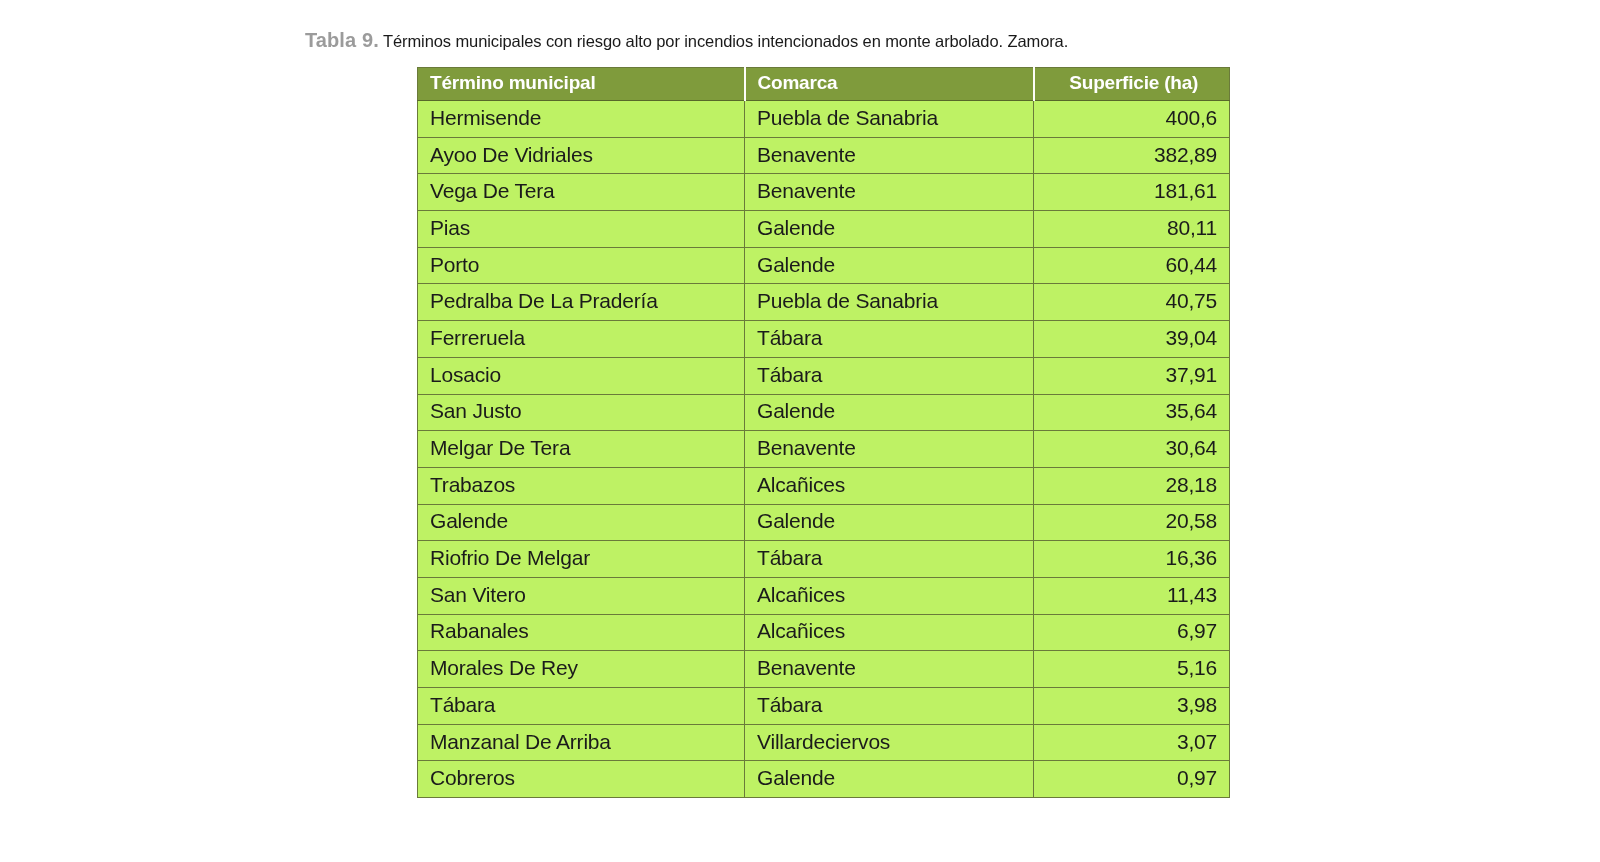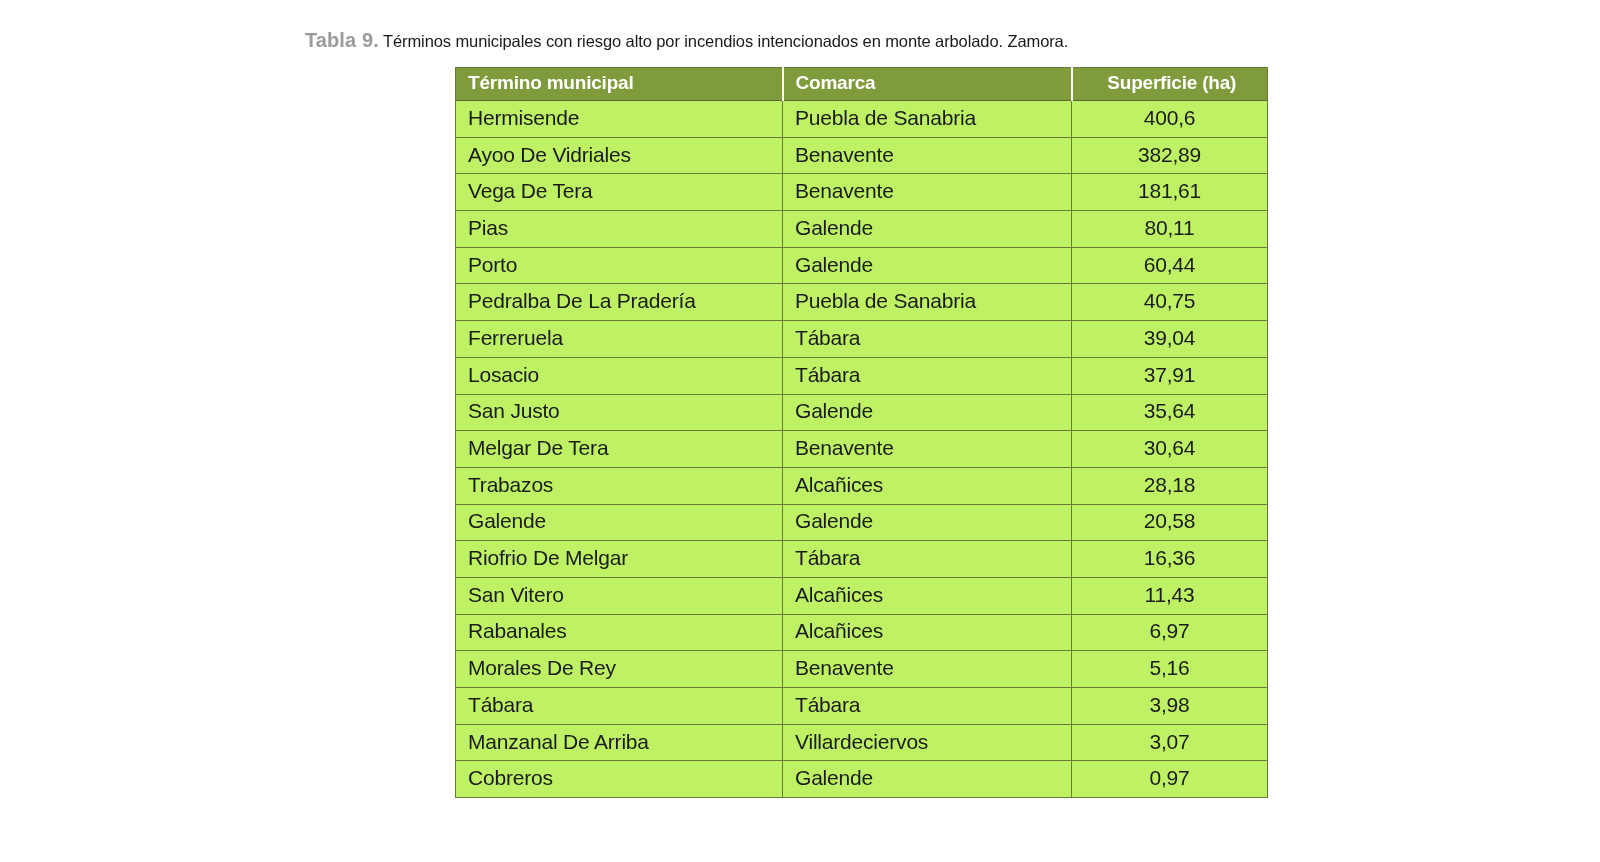--- a/index.html
+++ b/index.html
@@ -98,28 +98,27 @@
     border-left-width: 1px;
     border-right-width: 1px;
     border-top-width: 1px;
     border-bottom-width: 1px;
     vertical-align: middle;
     white-space: nowrap;
     overflow: hidden;
     letter-spacing: -0.2px;
   }
   table.data-table tbody td.num {
-    text-align: center;
+    text-align: right;
     padding-right: 12px;
   }
 
   
   table.data-table {
     border: 1px solid #6a7a3a;
-    margin-left: 38px;
   }
 </style>
 </head>
 <body>
 
 <div id="page">
 
   <div class="caption">
     <span class="caption-label">Tabla 9.</span><span class="caption-text"> Términos municipales con riesgo alto por incendios intencionados en monte arbolado. Zamora.</span>
   </div>

